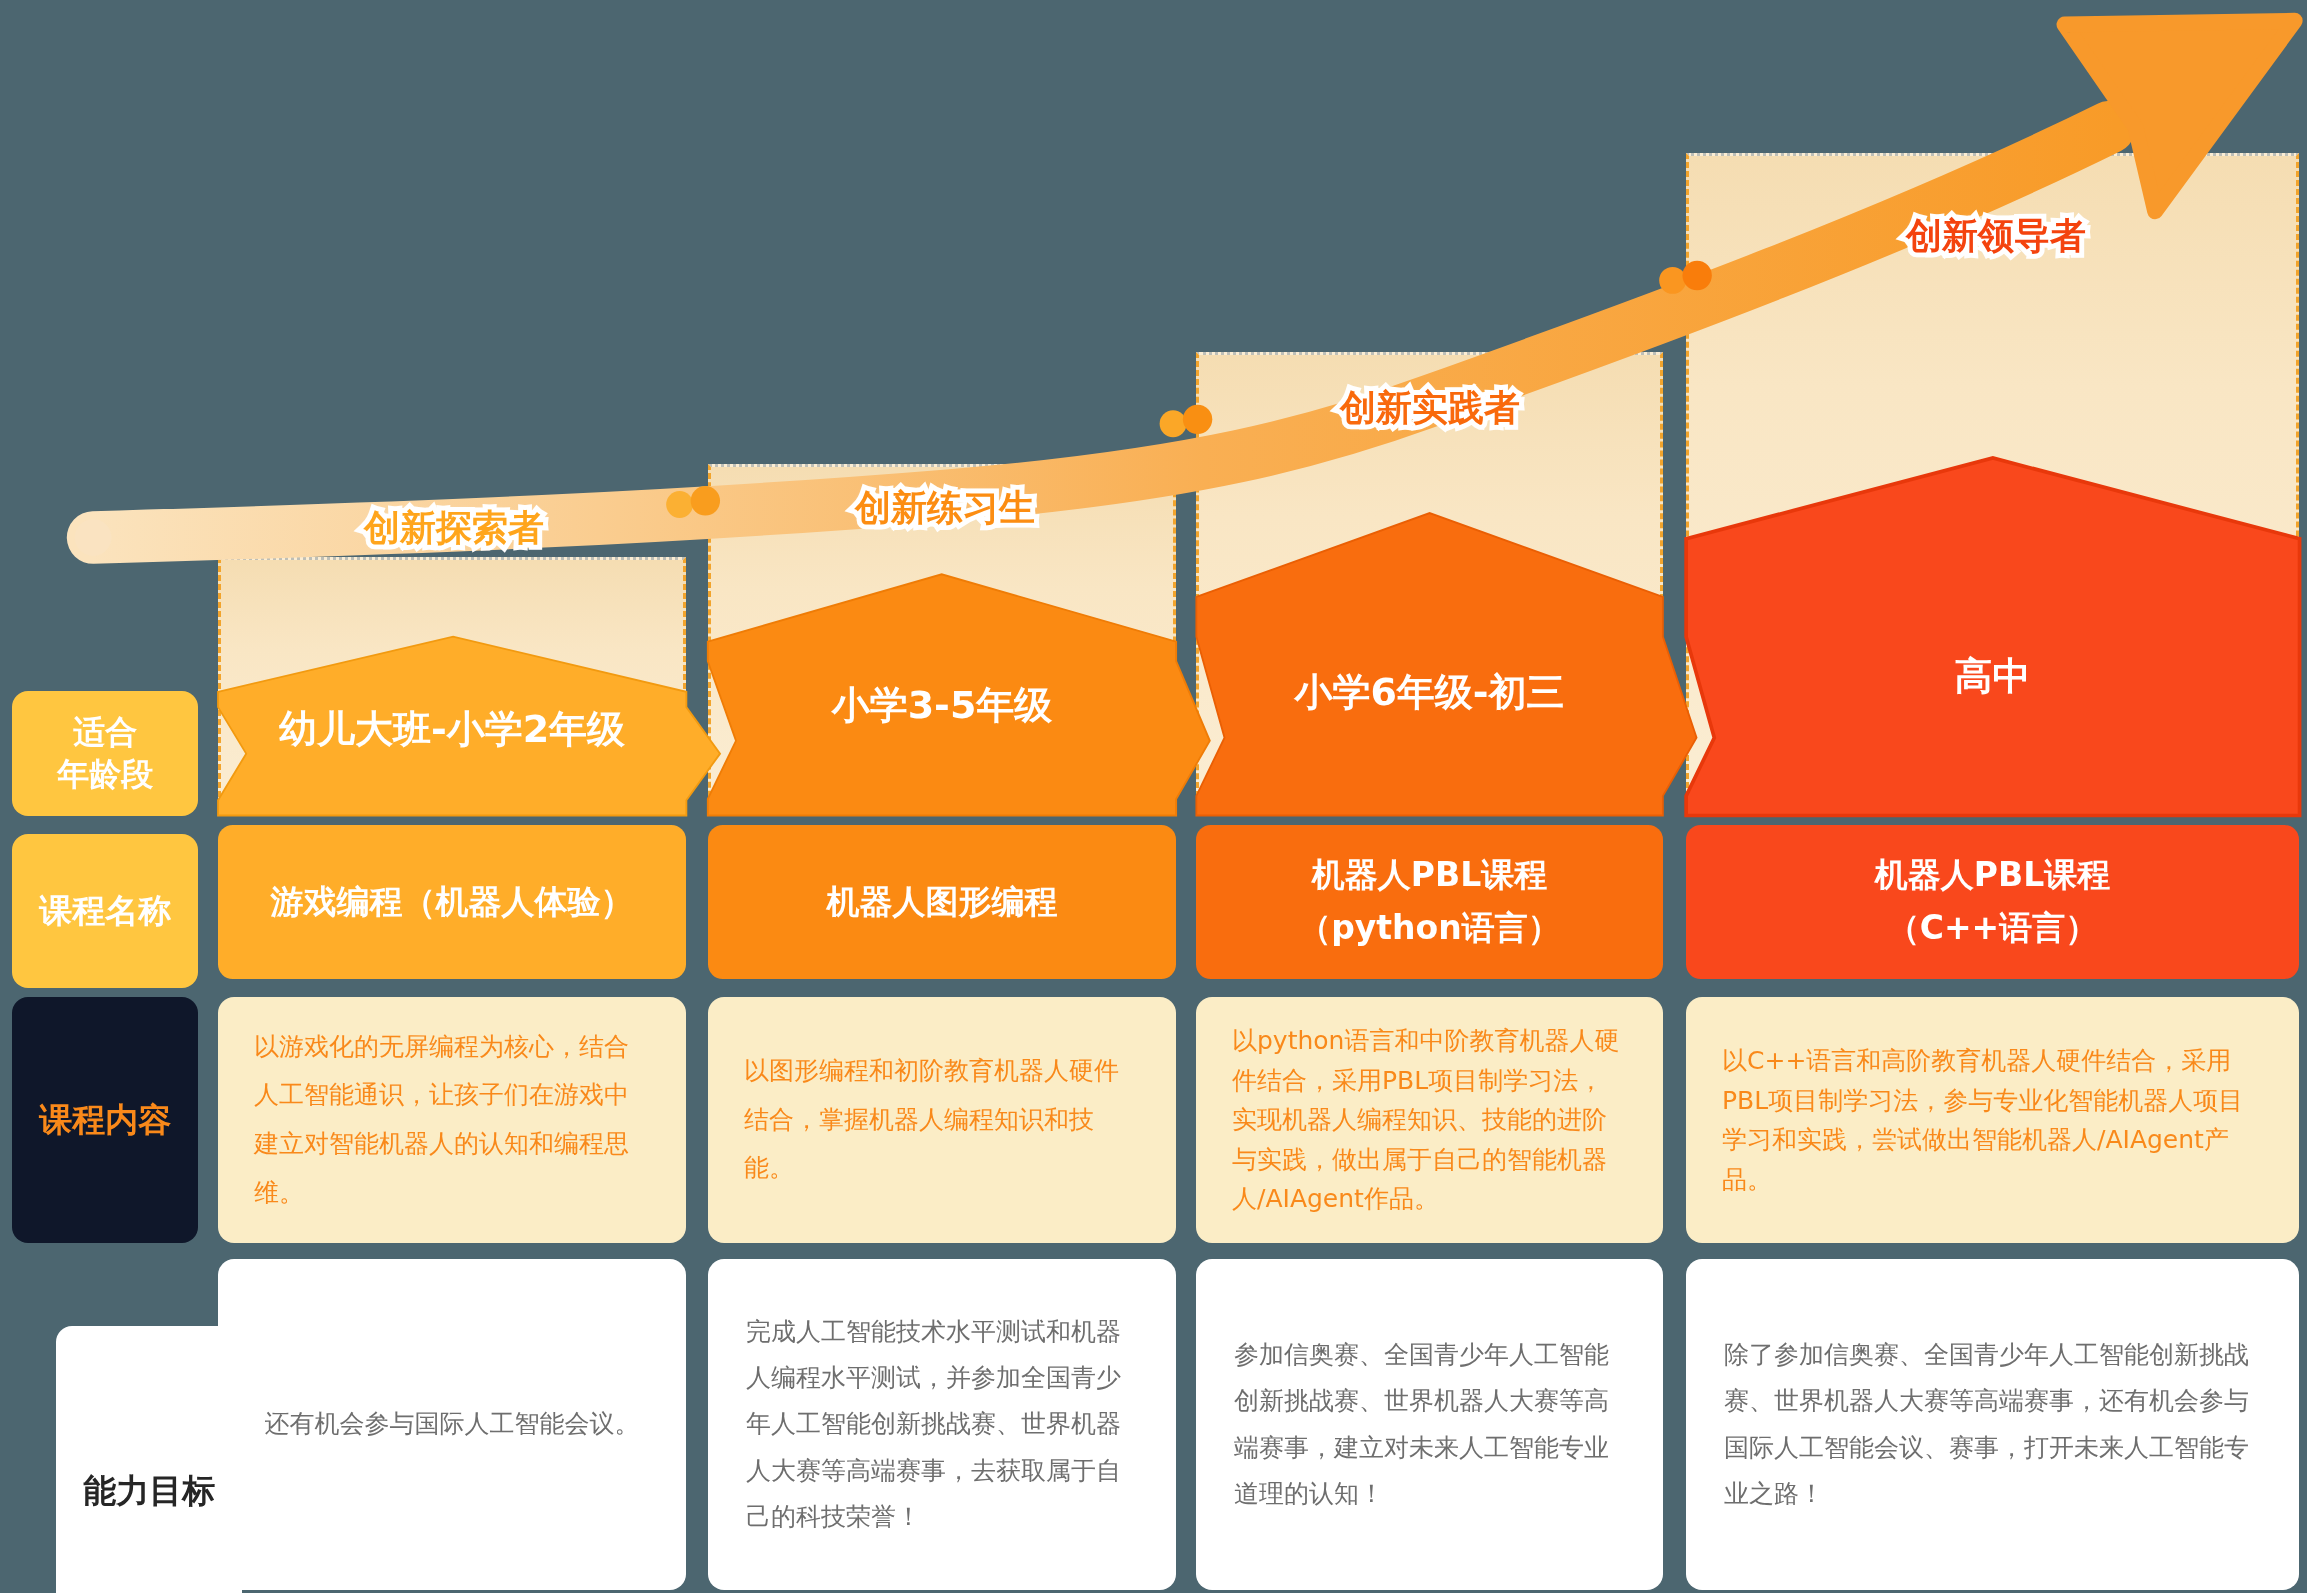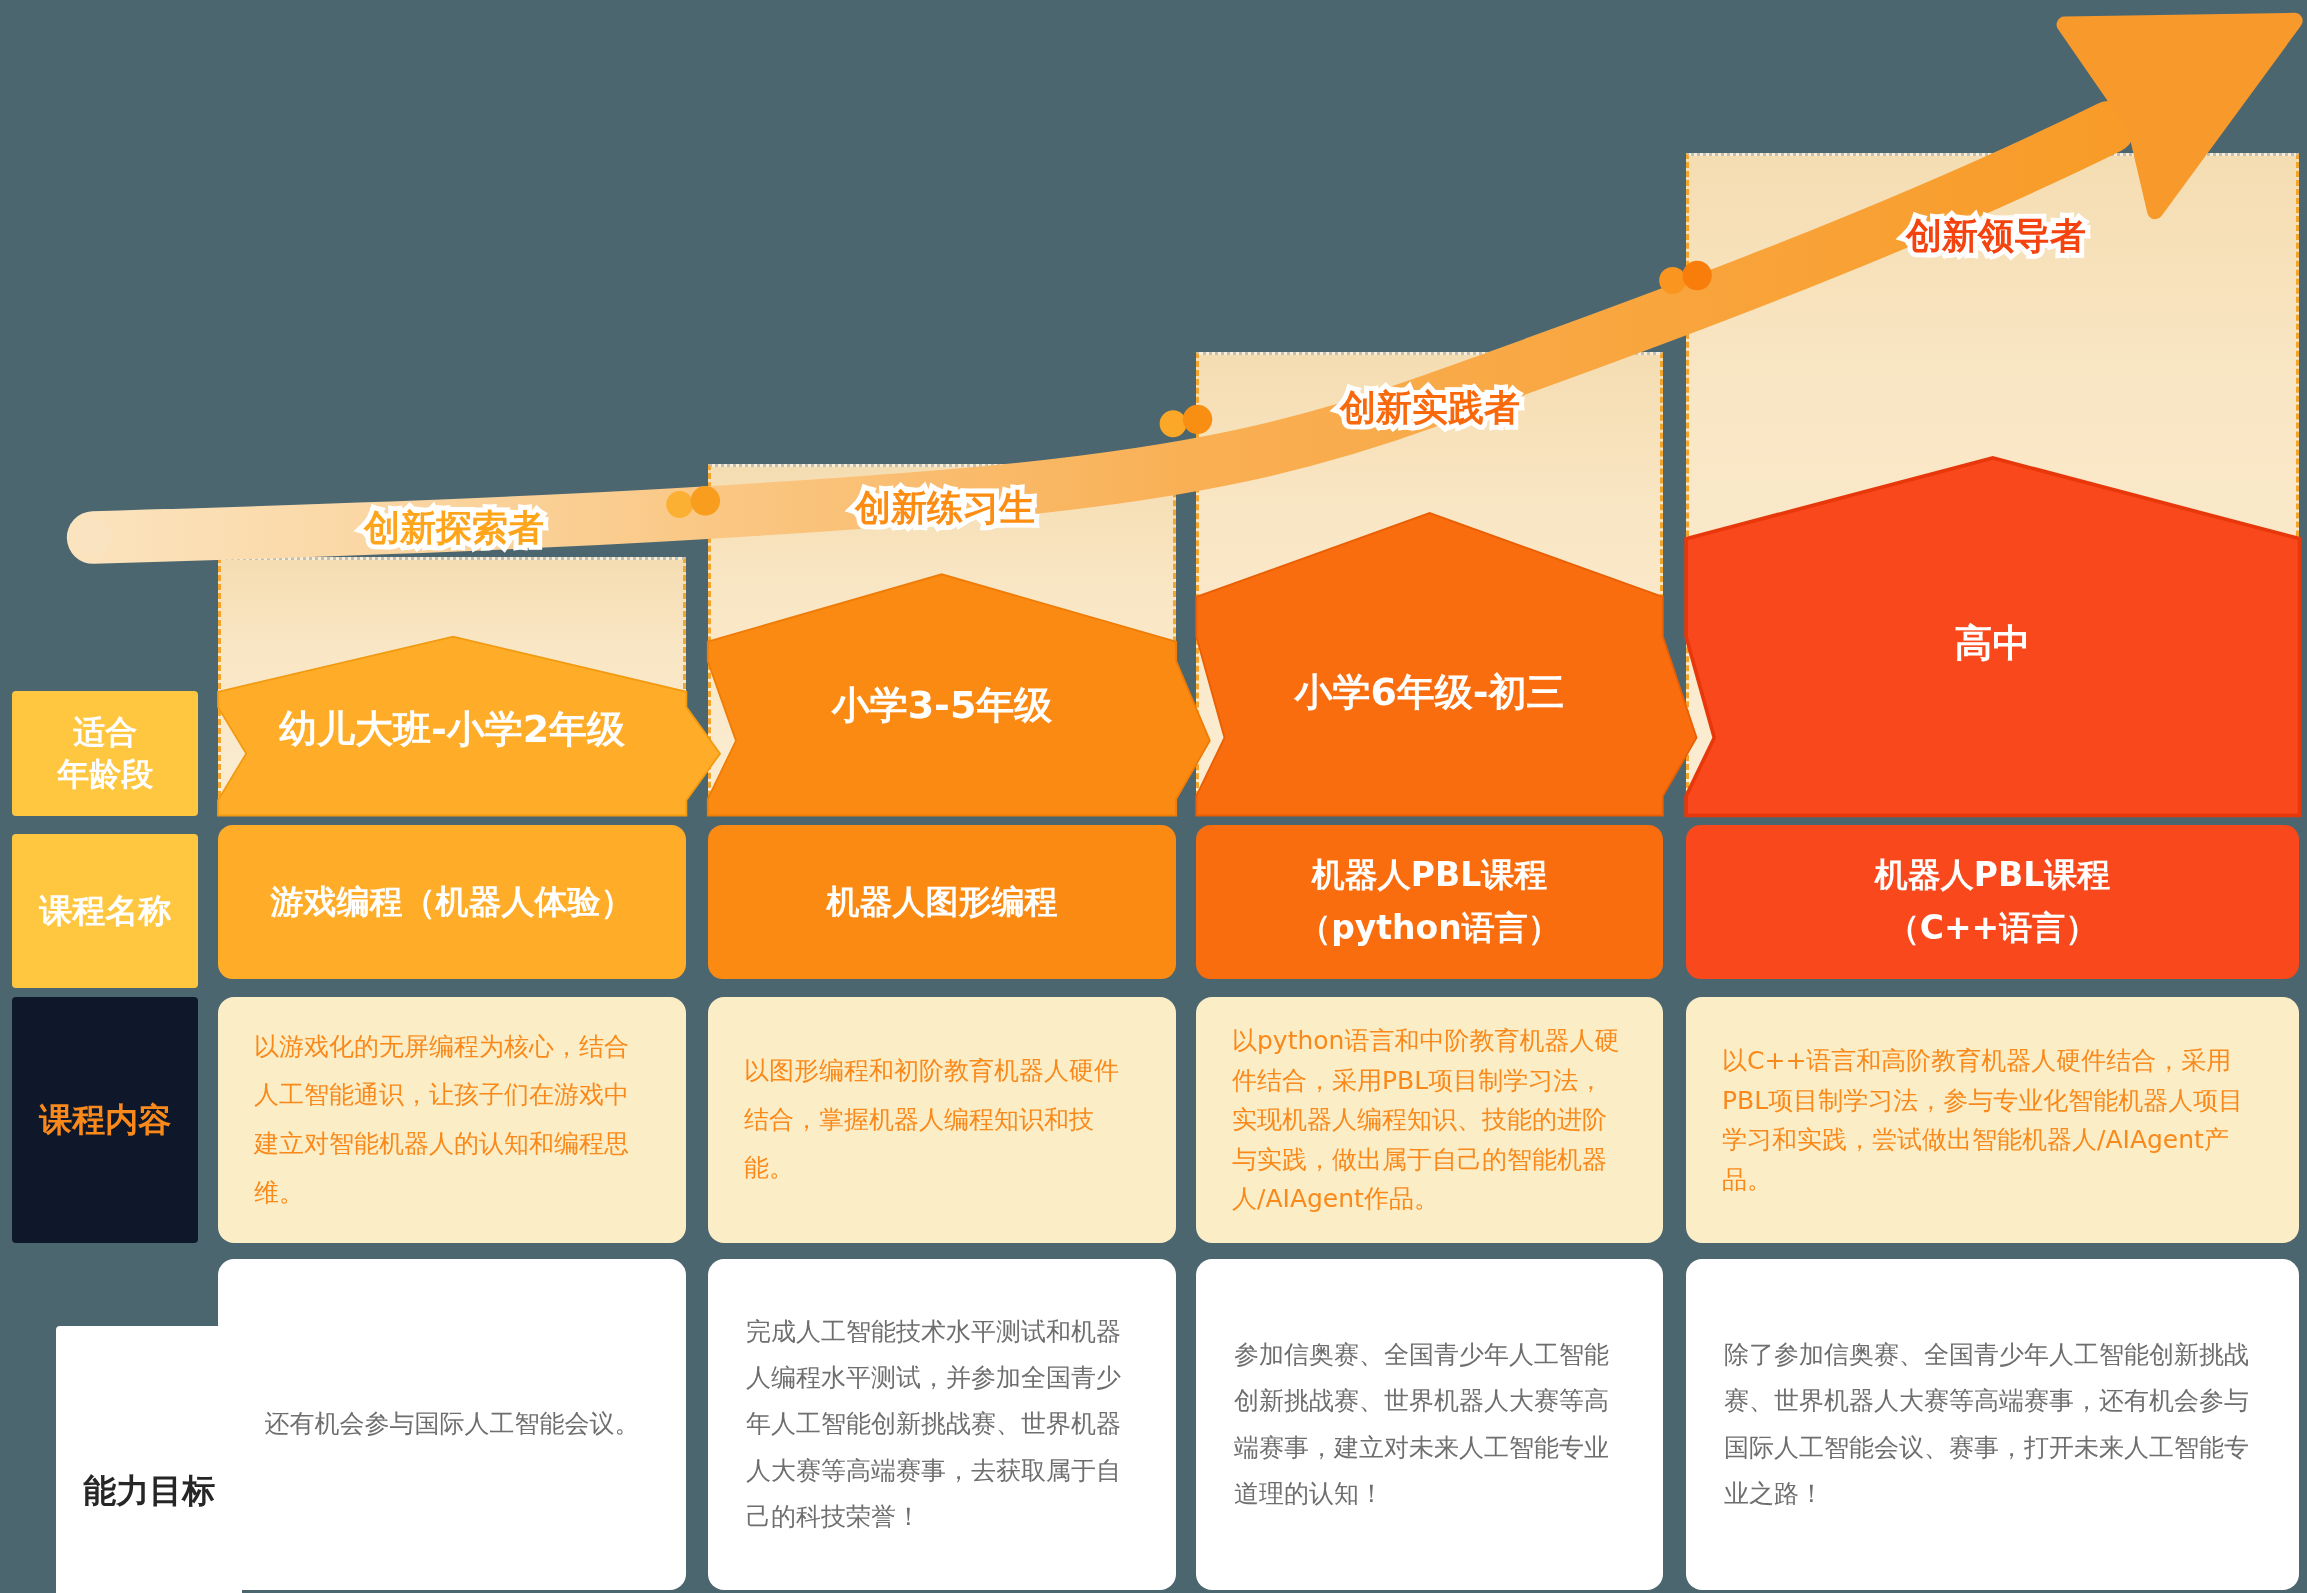--- a/index.html
+++ b/index.html
@@ -39,34 +39,34 @@
     text-shadow:0 0 6.1px #fff,1.8px 1.8px 0 #fff,-1.8px -1.8px 0 #fff,1.8px -1.8px 0 #fff,-1.8px 1.8px 0 #fff,3.7px 0 0 #fff,-3.7px 0 0 #fff,0 3.7px 0 #fff,0 -3.7px 0 #fff;
   }
   .stage-label .lab-fill{position:relative;}
   .sl1{left:454px;top:528px;color:#FFA51C}
   .sl2{left:945px;top:508px;color:#FC8D12}
   .sl3{left:1430px;top:408px;color:#F9690C}
   .sl4{left:1996px;top:236px;color:#F4430E}
 
   
   .rail{position:absolute;left:12.2px;width:186px;display:flex;align-items:center;justify-content:center;
-        text-align:center;font-weight:bold;box-sizing:border-box;border-radius:4px;}
+        text-align:center;font-weight:bold;box-sizing:border-box;border-radius:16px;}
   .rail-age{top:691px;height:125px;background:#FFC640;color:#fff;font-size:32px;line-height:1.3;}
   .rail-age .tab{position:absolute;right:-13.5px;top:50%;width:36px;height:36px;background:#FFC640;
         transform:translateY(-50%) rotate(45deg);border-radius:4.9px;z-index:-1;}
   .rail-course{top:825px;height:154px;background:#FFC640;color:#fff;font-size:33px;margin-top:9px;}
   .rail-content{top:997px;height:246px;background:#0f172a;color:#F9891A;font-size:33px;}
   .rail-goal{top:1326px;height:331px;background:#ffffff;color:#262626;font-size:33px;margin-left:44px;}
 
   
   .age-text{position:absolute;text-align:center;color:#fff;font-weight:bold;font-size:38px;white-space:nowrap;}
   .age-text.c1{top:704px}
   .age-text.c2{top:680px}
   .age-text.c3{top:667px}
-  .age-text.c4{top:618px}
+  .age-text.c4{top:651px}
 
   
   .course{position:absolute;top:825px;height:154px;border-radius:14.7px;
           display:flex;flex-direction:column;align-items:center;justify-content:center;gap:8.6px;
           color:#fff;font-weight:bold;font-size:33px;}
   .course.c1{background:#FFAD29}
   .course.c2{background:#FB8A12}
   .course.c3{background:#F96D0E}
   .course.c4{background:#F9481C}
   .course .line2:empty{display:none}

